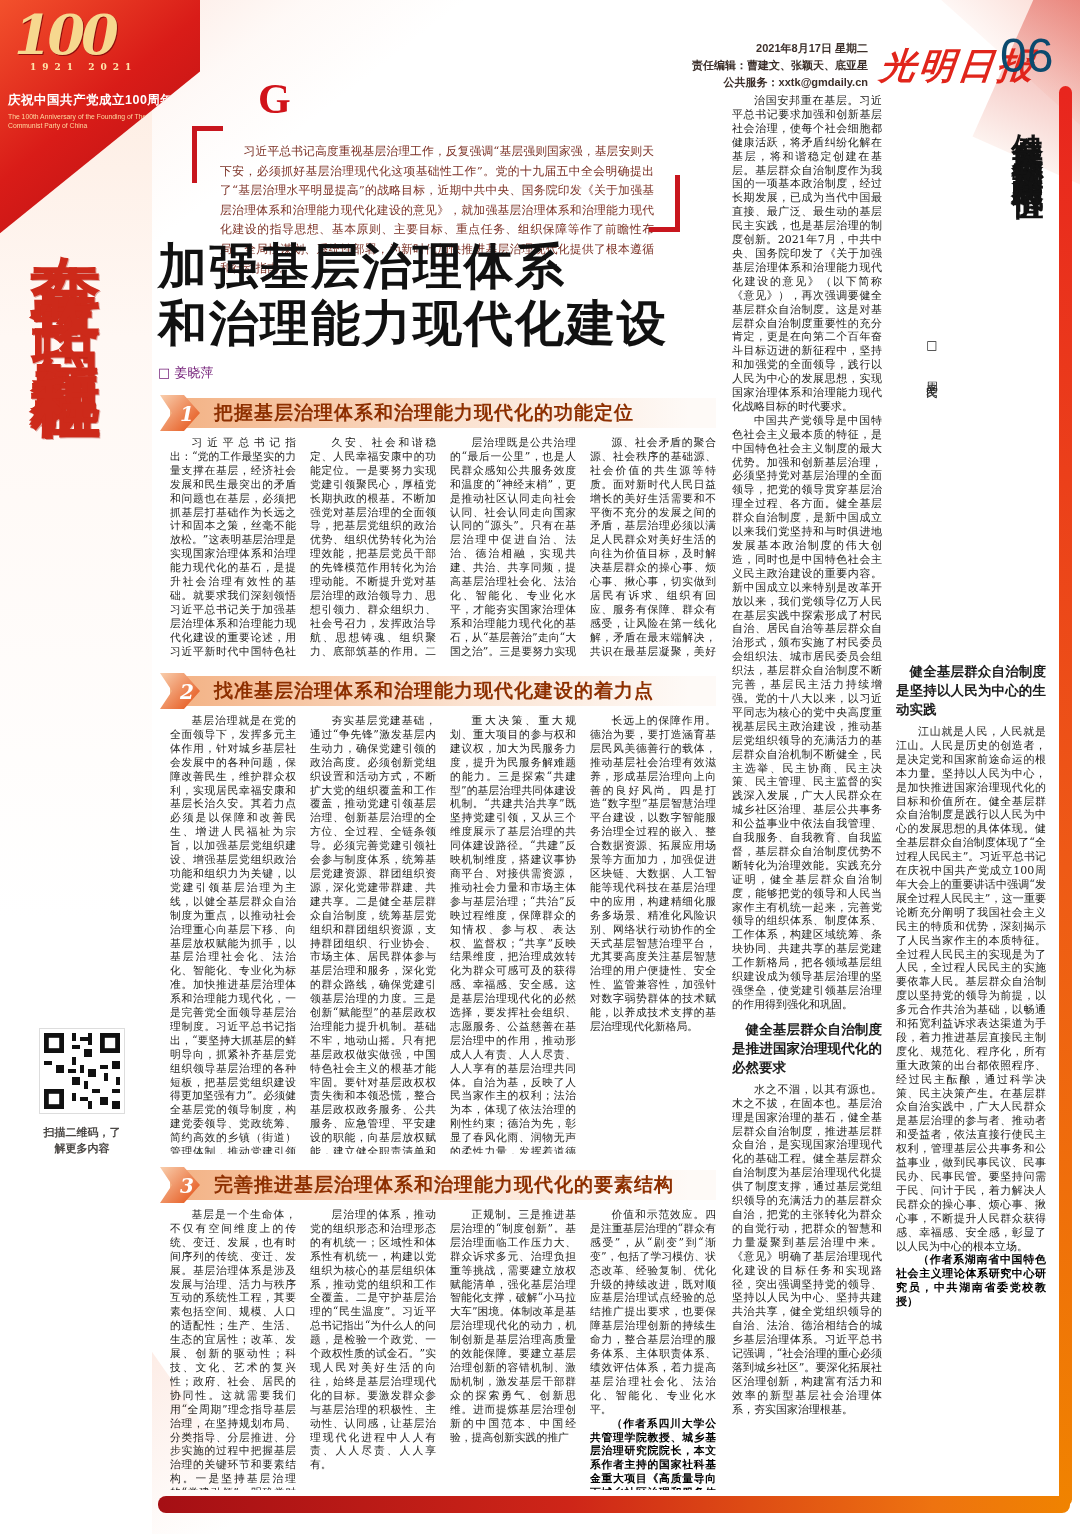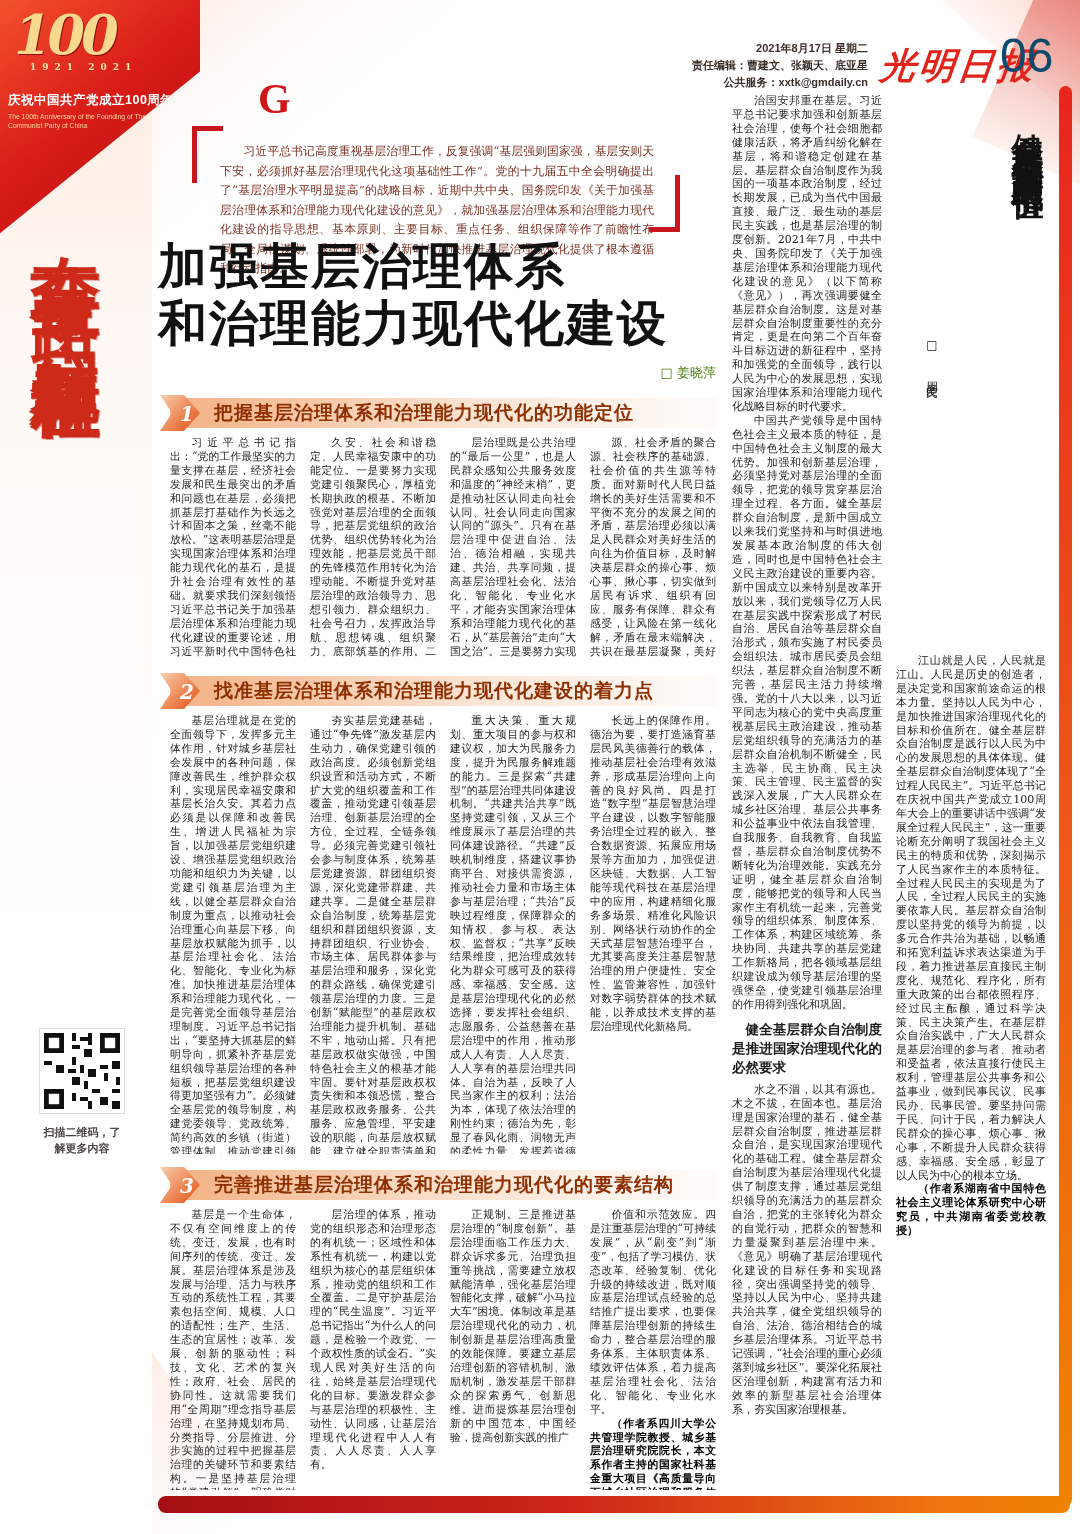--- a/index.html
+++ b/index.html
@@ -51,21 +51,21 @@
   
   .quote{left:208px;top:130px;width:458px;height:96px;font-size:11.8px;line-height:19.5px;
          text-align:justify;color:#7b3024;}
   .quote p{margin:12px;text-indent:2em;}
   .bq{position:absolute;width:26px;height:52px;}
   .bq-tl{left:-16px;top:-4px;border-left:5px solid #c8161e;border-top:5px solid #c8161e;}
   .bq-br{right:-14px;bottom:-6px;border-right:5px solid #c8161e;border-bottom:5px solid #c8161e;}
   
   .headline{left:158px;top:238px;width:558px;color:#111;}
   .headline h1{margin:0;font-size:49px;line-height:57px;letter-spacing:2px;font-weight:700;}
-  .byline{margin-top:12px;font-size:13px;color:#4d7c0f;text-align:right;}
+  .byline{margin-top:12px;font-size:13px;color:#701a75;}
   
   .sections{left:170px;top:398px;width:546px;}
   .sec-head{position:relative;height:30px;margin-bottom:8px;
             background:linear-gradient(90deg,#f3b183 0%,#fbe3d2 55%,#fefaf7 95%);}
   .sec-arrow{position:absolute;left:-10px;top:-3px;width:40px;height:36px;
              clip-path:polygon(0 0,60% 0,100% 50%,60% 100%,0 100%,30% 50%);
              background:linear-gradient(135deg,#f9cfae,#e44d10);}
   .sec-num{position:absolute;left:0px;top:4px;width:34px;text-align:center;color:#fff;
            font-size:20px;font-style:italic;font-weight:bold;}
   .sec-title{padding-left:44px;line-height:30px;font-size:19px;font-weight:900;color:#8d2f00;
@@ -232,39 +232,40 @@
     <div class="col">
         <p>基层是一个生命体，不仅有空间维度上的传统、变迁、发展，也有时间序列的传统、变迁、发展。基层治理体系是涉及发展与治理、活力与秩序互动的系统性工程，其要素包括空间、规模、人口的适配性；生产、生活、生态的宜居性；改革、发展、创新的驱动性；科技、文化、艺术的复兴性；政府、社会、居民的协同性。这就需要我们用“全周期”理念指导基层治理，在坚持规划布局、分类指导、分层推进、分步实施的过程中把握基层治理的关键环节和要素结构。一是坚持基层治理的“党建引领”，明确党对基层治理的全面领导是新时代基层治理现代化的根本保证，塑造党建引领基</p>
       </div>
     <div class="col">
         <p>层治理的体系，推动党的组织形态和治理形态的有机统一；区域性和体系性有机统一，构建以党组织为核心的基层组织体系，推动党的组织和工作全覆盖。二是守护基层治理的“民生温度”。习近平总书记指出“为什么人的问题，是检验一个政党、一个政权性质的试金石。”实现人民对美好生活的向往，始终是基层治理现代化的目标。要激发群众参与基层治理的积极性、主动性、认同感，让基层治理现代化进程中人人有责、人人尽责、人人享有。</p>
       </div>
     <div class="col">
         <p>正规制。三是推进基层治理的“制度创新”。基层治理面临工作压力大、群众诉求多元、治理负担重等挑战，需要建立放权赋能清单，强化基层治理智能化支撑，破解“小马拉大车”困境。体制改革是基层治理现代化的动力，机制创新是基层治理高质量的效能保障。要建立基层治理创新的容错机制、激励机制，激发基层干部群众的探索勇气、创新思维。进而提炼基层治理创新的中国范本、中国经验，提高创新实践的推广</p>
       </div>
     <div class="col">
-      <p>价值和示范效应。四是注重基层治理的“可持续发展”，从“剧变”到“渐变”，包括了学习模仿、状态改革、经验复制、优化升级的持续改进，既对顺应基层治理试点经验的总结推广提出要求，也要保障基层治理创新的持续生命力，整合基层治理的服务体系、主体职责体系、绩效评估体系，着力提高基层治理社会化、法治化、智能化、专业化水平。</p>
+      <p>价值和示范效应。四是注重基层治理的“群众有感受”，从“剧变”到“渐变”，包括了学习模仿、状态改革、经验复制、优化升级的持续改进，既对顺应基层治理试点经验的总结推广提出要求，也要保障基层治理创新的持续生命力，整合基层治理的服务体系、主体职责体系、绩效评估体系，着力提高基层治理社会化、法治化、智能化、专业化水平。</p>
       <p class="colnote">（作者系四川大学公共管理学院教授、城乡基层治理研究院院长，本文系作者主持的国家社科基金重大项目《高质量导向下城乡社区治理和服务体系建设的有效性研究》〔21ZDA110〕的阶段性成果）</p>
     </div>
   </div>
 </div>
 
 <div class="abs side">
   <div class="side-rightbar"></div>
 
   <div class="side-colA sbody">
     <p>治国安邦重在基层。习近平总书记要求加强和创新基层社会治理，使每个社会细胞都健康活跃，将矛盾纠纷化解在基层，将和谐稳定创建在基层。基层群众自治制度作为我国的一项基本政治制度，经过长期发展，已成为当代中国最直接、最广泛、最生动的基层民主实践，也是基层治理的制度创新。2021年7月，中共中央、国务院印发了《关于加强基层治理体系和治理能力现代化建设的意见》（以下简称《意见》），再次强调要健全基层群众自治制度。这是对基层群众自治制度重要性的充分肯定，更是在向第二个百年奋斗目标迈进的新征程中，坚持和加强党的全面领导，践行以人民为中心的发展思想，实现国家治理体系和治理能力现代化战略目标的时代要求。</p>
     <p>中国共产党领导是中国特色社会主义最本质的特征，是中国特色社会主义制度的最大优势。加强和创新基层治理，必须坚持党对基层治理的全面领导，把党的领导贯穿基层治理全过程、各方面。健全基层群众自治制度，是新中国成立以来我们党坚持和与时俱进地发展基本政治制度的伟大创造，同时也是中国特色社会主义民主政治建设的重要内容。新中国成立以来特别是改革开放以来，我们党领导亿万人民在基层实践中探索形成了村民自治、居民自治等基层群众自治形式，颁布实施了村民委员会组织法、城市居民委员会组织法，基层群众自治制度不断完善，基层民主活力持续增强。党的十八大以来，以习近平同志为核心的党中央高度重视基层民主政治建设，推动基层党组织领导的充满活力的基层群众自治机制不断健全，民主选举、民主协商、民主决策、民主管理、民主监督的实践深入发展，广大人民群众在城乡社区治理、基层公共事务和公益事业中依法自我管理、自我服务、自我教育、自我监督，基层群众自治制度优势不断转化为治理效能。实践充分证明，健全基层群众自治制度，能够把党的领导和人民当家作主有机统一起来，完善党领导的组织体系、制度体系、工作体系，构建区域统筹、条块协同、共建共享的基层党建工作新格局，把各领域基层组织建设成为领导基层治理的坚强堡垒，使党建引领基层治理的作用得到强化和巩固。</p>
     <div class="ssub">健全基层群众自治制度是推进国家治理现代化的必然要求</div>
     <p>水之不涸，以其有源也。木之不拔，在固本也。基层治理是国家治理的基石，健全基层群众自治制度，推进基层群众自治，是实现国家治理现代化的基础工程。健全基层群众自治制度为基层治理现代化提供了制度支撑，通过基层党组织领导的充满活力的基层群众自治，把党的主张转化为群众的自觉行动，把群众的智慧和力量凝聚到基层治理中来。《意见》明确了基层治理现代化建设的目标任务和实现路径，突出强调坚持党的领导、坚持以人民为中心、坚持共建共治共享，健全党组织领导的自治、法治、德治相结合的城乡基层治理体系。习近平总书记强调，“社会治理的重心必须落到城乡社区”。要深化拓展社区治理创新，构建富有活力和效率的新型基层社会治理体系，夯实国家治理根基。</p>
   </div>
 
   <div class="side-colB sbody">
     <div class="title-block">
       <div class="v-byline">□ 周爱民</div>
       <div class="v-title">健全基层群众自治制度的时代价值</div>
     </div>
+    <div class="ssub">健全基层群众自治制度是坚持以人民为中心的生动实践</div>
     <p>江山就是人民，人民就是江山。人民是历史的创造者，是决定党和国家前途命运的根本力量。坚持以人民为中心，是加快推进国家治理现代化的目标和价值所在。健全基层群众自治制度是践行以人民为中心的发展思想的具体体现。健全基层群众自治制度体现了“全过程人民民主”。习近平总书记在庆祝中国共产党成立100周年大会上的重要讲话中强调“发展全过程人民民主”，这一重要论断充分阐明了我国社会主义民主的特质和优势，深刻揭示了人民当家作主的本质特征。全过程人民民主的实现是为了人民，全过程人民民主的实施要依靠人民。基层群众自治制度以坚持党的领导为前提，以多元合作共治为基础，以畅通和拓宽利益诉求表达渠道为手段，着力推进基层直接民主制度化、规范化、程序化，所有重大政策的出台都依照程序、经过民主酝酿，通过科学决策、民主决策产生。在基层群众自治实践中，广大人民群众是基层治理的参与者、推动者和受益者，依法直接行使民主权利，管理基层公共事务和公益事业，做到民事民议、民事民办、民事民管。要坚持问需于民、问计于民，着力解决人民群众的操心事、烦心事、揪心事，不断提升人民群众获得感、幸福感、安全感，彰显了以人民为中心的根本立场。</p>
     <p class="snote">（作者系湖南省中国特色社会主义理论体系研究中心研究员，中共湖南省委党校教授）</p>
   </div>
 </div>
 
 <div class="abs bottombar"></div>
 
 </body></html>

